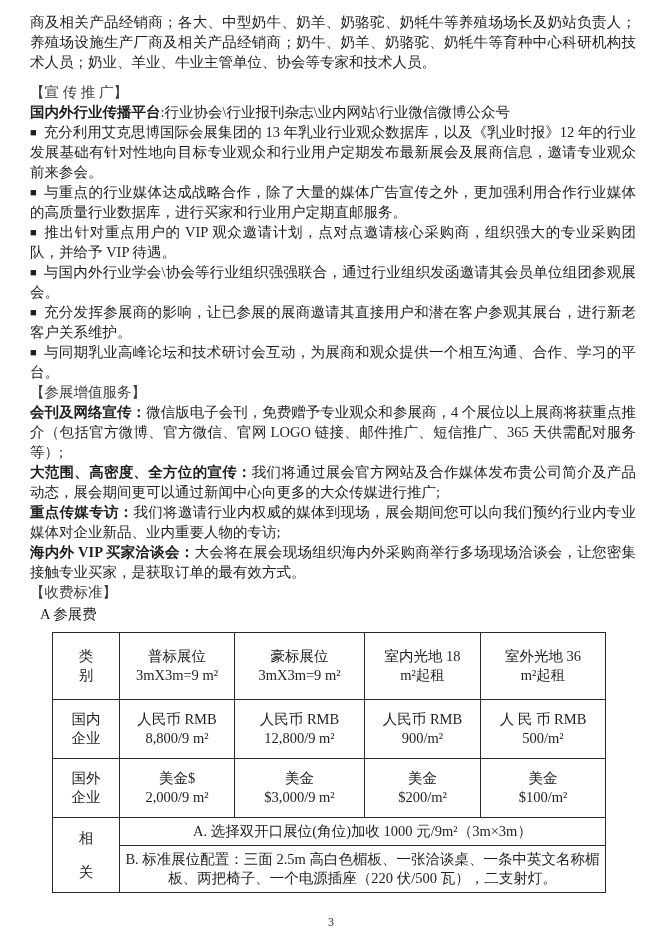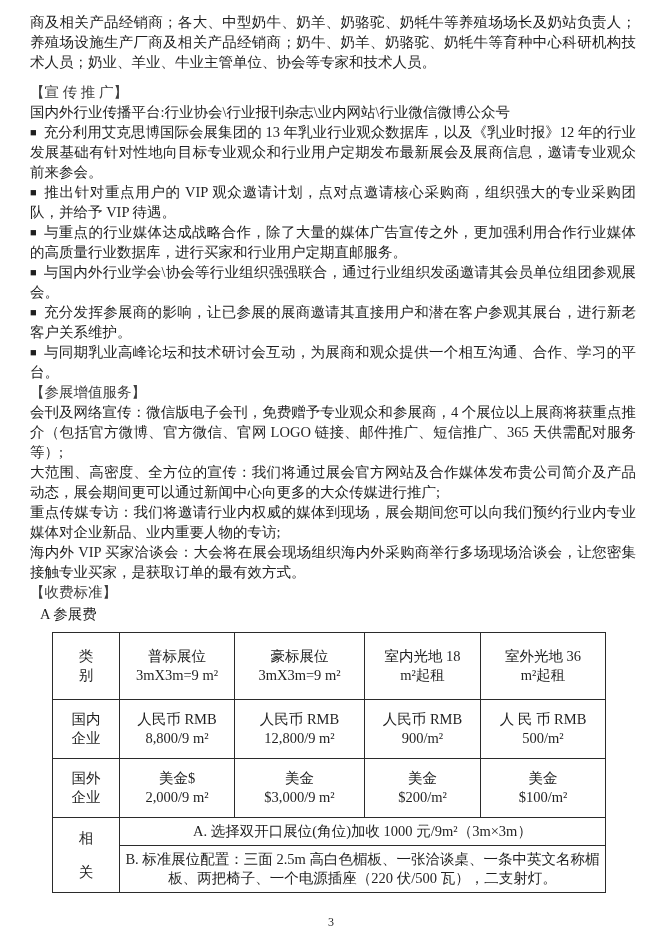--- a/index.html
+++ b/index.html
@@ -16,21 +16,21 @@
     box-sizing: border-box;
     overflow: hidden;
   }
   p { margin: 0; font-size: 14.5px; line-height: 20px; text-align: justify; }
   .red-heading {
     color: #404040;
     text-align: left;
     font-weight: normal;
   }
   .red-heading.first { margin-top: 10px; }
-  b.lbl { font-weight: normal; }
+  b.lbl { font-weight: bold; }
   .bullet .marker {
     font-size: 11px;
     margin-right: 7px;
     vertical-align: 1px;
   }
   .subheading {
     font-weight: normal;
     margin: 2px 0 0 10px;
     text-align: left;
   }
@@ -72,22 +72,22 @@
 
 <div class="page">
 
   <p>商及相关产品经销商；各大、中型奶牛、奶羊、奶骆驼、奶牦牛等养殖场场长及奶站负责人；养殖场设施生产厂商及相关产品经销商；奶牛、奶羊、奶骆驼、奶牦牛等育种中心科研机构技术人员；奶业、羊业、牛业主管单位、协会等专家和技术人员。</p>
 
   <p class="red-heading first">【宣 传 推 广】</p>
 
   <p><b class="lbl">国内外行业传播平台</b><span>:行业协会\行业报刊杂志\业内网站\行业微信微博公众号</span></p>
 
   <p class="bullet"><span class="marker">■</span><span>充分利用艾克思博国际会展集团的 13 年乳业行业观众数据库，以及《乳业时报》12 年的行业发展基础有针对性地向目标专业观众和行业用户定期发布最新展会及展商信息，邀请专业观众前来参会。</span></p>
+  <p class="bullet"><span class="marker">■</span><span>与重点的行业媒体达成战略合作，除了大量的媒体广告宣传之外，更加强利用合作行业媒体的高质量行业数据库，进行买家和行业用户定期直邮服务。</span></p>
   <p class="bullet"><span class="marker">■</span><span>推出针对重点用户的 VIP 观众邀请计划，点对点邀请核心采购商，组织强大的专业采购团队，并给予 VIP 待遇。</span></p>
-  <p class="bullet"><span class="marker">■</span><span>与重点的行业媒体达成战略合作，除了大量的媒体广告宣传之外，更加强利用合作行业媒体的高质量行业数据库，进行买家和行业用户定期直邮服务。</span></p>
   <p class="bullet"><span class="marker">■</span><span>与国内外行业学会\协会等行业组织强强联合，通过行业组织发函邀请其会员单位组团参观展会。</span></p>
   <p class="bullet"><span class="marker">■</span><span>充分发挥参展商的影响，让已参展的展商邀请其直接用户和潜在客户参观其展台，进行新老客户关系维护。</span></p>
   <p class="bullet"><span class="marker">■</span><span>与同期乳业高峰论坛和技术研讨会互动，为展商和观众提供一个相互沟通、合作、学习的平台。</span></p>
 
   <p class="red-heading">【参展增值服务】</p>
 
   <p><b class="lbl">会刊及网络宣传：</b><span>微信版电子会刊，免费赠予专业观众和参展商，4 个展位以上展商将获重点推介（包括官方微博、官方微信、官网 LOGO 链接、邮件推广、短信推广、365 天供需配对服务等）;</span></p>
   <p><b class="lbl">大范围、高密度、全方位的宣传：</b><span>我们将通过展会官方网站及合作媒体发布贵公司简介及产品动态，展会期间更可以通过新闻中心向更多的大众传媒进行推广;</span></p>
   <p><b class="lbl">重点传媒专访：</b><span>我们将邀请行业内权威的媒体到现场，展会期间您可以向我们预约行业内专业媒体对企业新品、业内重要人物的专访;</span></p>
   <p><b class="lbl">海内外 VIP 买家洽谈会：</b><span>大会将在展会现场组织海内外采购商举行多场现场洽谈会，让您密集接触专业买家，是获取订单的最有效方式。</span></p>

